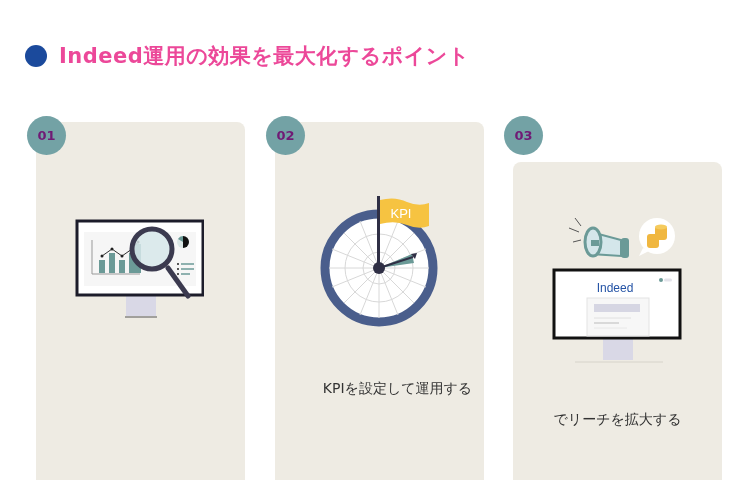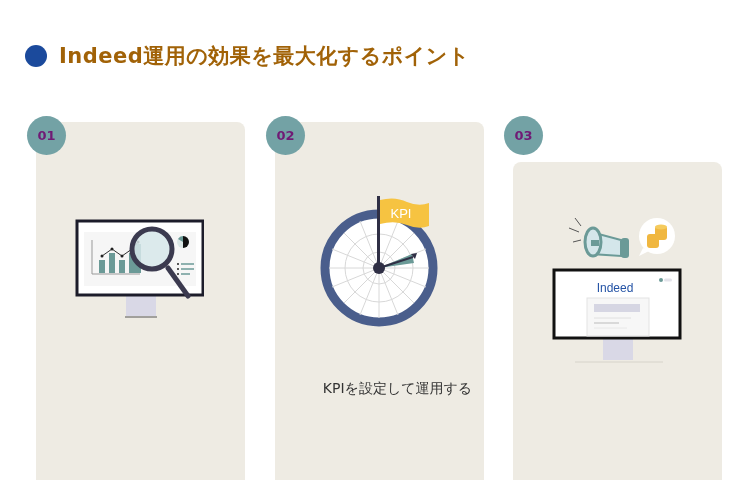--- a/index.html
+++ b/index.html
@@ -1,21 +1,21 @@
 <!DOCTYPE html>
 <html><head>
 <meta charset="utf-8">
 <style>
   * { box-sizing: border-box; margin: 0; padding: 0; }
   html, body { width: 750px; height: 480px; background: #ffffff; overflow: hidden; }
   body { font-family: "DejaVu Sans", "Liberation Sans", sans-serif; color: #333333; position: relative; }
 
   .heading { position: absolute; left: 25px; top: 42px; display: flex; align-items: center; }
   .heading .dot { width: 22px; height: 22px; border-radius: 50%; background: #1b4a9c; margin-right: 12px; }
-  .heading .title { font-size: 21px; font-weight: bold; color: #a16207; letter-spacing: 0.5px; }
+  .heading .title { font-size: 21px; font-weight: bold; color: #ec4899; letter-spacing: 0.5px; }
 
   .card { position: absolute; top: 122px; width: 209px; height: 378px; background: #eeebe3; border-radius: 8px; }
   .card.c1 { left: 36px; }
   .card.c2 { left: 275px; }
   .card.c3 { left: 513px; margin-top: 40px; }
 
   .badge { position: absolute; top: 116px; width: 39px; height: 39px; border-radius: 50%;
            background: #73a2a5; color: #701a75; font-weight: bold; font-size: 13px;
            display: flex; align-items: center; justify-content: center; }
   .badge.b1 { left: 27px; }
@@ -131,15 +131,16 @@
     <text x="64" y="78" font-family="Liberation Sans, sans-serif" font-size="12" fill="#2453a5" text-anchor="middle">Indeed</text>
     <circle cx="110" cy="66" r="2" fill="#6b9a97"></circle>
     <rect x="113" y="64.5" width="8" height="3" rx="1.5" fill="#e3e3ea"></rect>
     <rect x="36" y="84" width="62" height="38" fill="#f7f7f7" stroke="#e3e3e3" stroke-width="1"></rect>
     <rect x="43" y="90" width="46" height="8" fill="#d6d6e3"></rect>
     <line x1="43" y1="104" x2="80" y2="104" stroke="#e0e0e0" stroke-width="1"></line>
     <line x1="43" y1="109" x2="68" y2="109" stroke="#bbbbbb" stroke-width="1"></line>
     <line x1="43" y1="114" x2="76" y2="114" stroke="#e8e8e8" stroke-width="1"></line>
   </svg>
   <div class="caption two">
+    <div>でリーチを拡大する</div>
   </div>
 </div>
 <div class="badge b3">03</div>
 
 </body></html>

